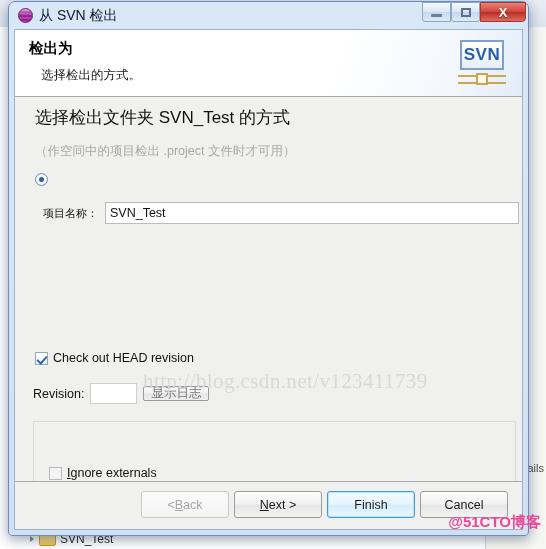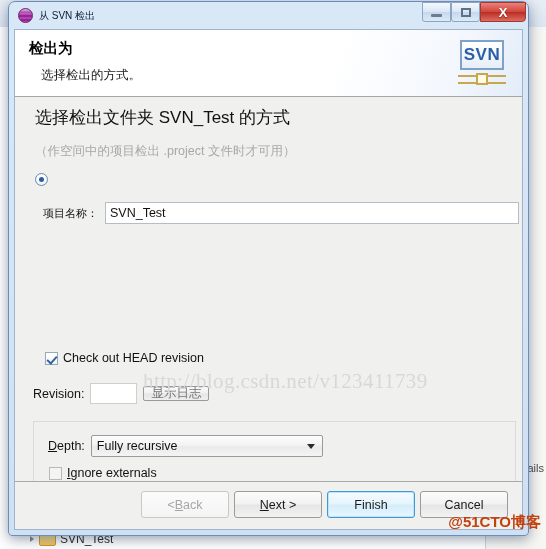--- a/index.html
+++ b/index.html
@@ -114,21 +114,21 @@
     border-radius: 50%;
     background:
       linear-gradient(180deg, rgba(255,255,255,.55) 0%, rgba(255,255,255,0) 46%),
       repeating-linear-gradient(180deg, #b83fb0 0px, #b83fb0 2px, #8e2a93 2px, #8e2a93 4px);
     border: 1px solid #6e1f72;
     box-sizing: border-box;
     margin-right: 6px;
     flex: none;
   }
   #dialog-title-text {
-    font-size: 10px;
+    font-size: 14px;
     color: #0b1a33;
     white-space: nowrap;
   }
   #window-controls {
     position: absolute;
     right: -3px;
     top: 0px;
     display: flex;
     gap: 0;
   }
@@ -484,21 +484,21 @@
     pointer-events: none;
     letter-spacing: .4px;
   }
   #watermark-site {
     position: absolute;
     right: 5px;
     bottom: 17px;
     font-family: "Liberation Sans", sans-serif;
     font-size: 15px;
     font-weight: bold;
-    color: #c2410c;
+    color: #ec4899;
     white-space: nowrap;
     pointer-events: none;
   }
 </style>
 </head>
 <body>
 
 <div id="desktop">
   <div id="desktop-toolbar">
     <div class="bg-icon" style="left:133px;top:7px;background:#9fb6cf;"></div>
@@ -566,39 +566,32 @@
 
       <div class="radio-row" style="left:20px;top:75px;">
         <span class="radio-mark enabled"></span>
       </div>
 
       <div id="project-name-row">
         <span id="project-name-label">项目名称：</span>
         <input id="project-name-input" type="text" value="SVN_Test" style="">
       </div>
 
-      <div class="checkbox-row" style="left:30px;top:253px;">
+      <div class="checkbox-row" style="left:20px;top:253px;">
         <span class="checkbox-mark checked"></span>
         <span class="checkbox-label">Check out HEAD revision</span>
       </div>
 
       <div id="revision-row">
         <span id="revision-label">Revision:</span>
         <input id="revision-input" type="text" disabled="" value="" style="">
         <div id="show-log-button">显示日志</div>
       </div>
 
       <div id="depth-group">
-        <div id="depth-row">
-          <span id="depth-label"><span class="mnemonic">D</span><span>epth:</span></span>
-          <div id="depth-combo">
-            <span id="depth-combo-value">Fully recursive</span>
-            <span id="depth-combo-arrow"></span>
-          </div>
-        </div>
 
         <div class="checkbox-row" style="left:15px;top:44px;">
           <span class="checkbox-mark unchecked"></span>
           <span class="checkbox-label"><span class="mnemonic">I</span><span>gnore externals</span></span>
         </div>
 
         <div class="checkbox-row" style="left:15px;top:64px;">
           <span class="checkbox-mark checked"></span>
           <span class="checkbox-label"><span class="mnemonic">A</span><span>llow unversioned obstructions</span></span>
         </div>

